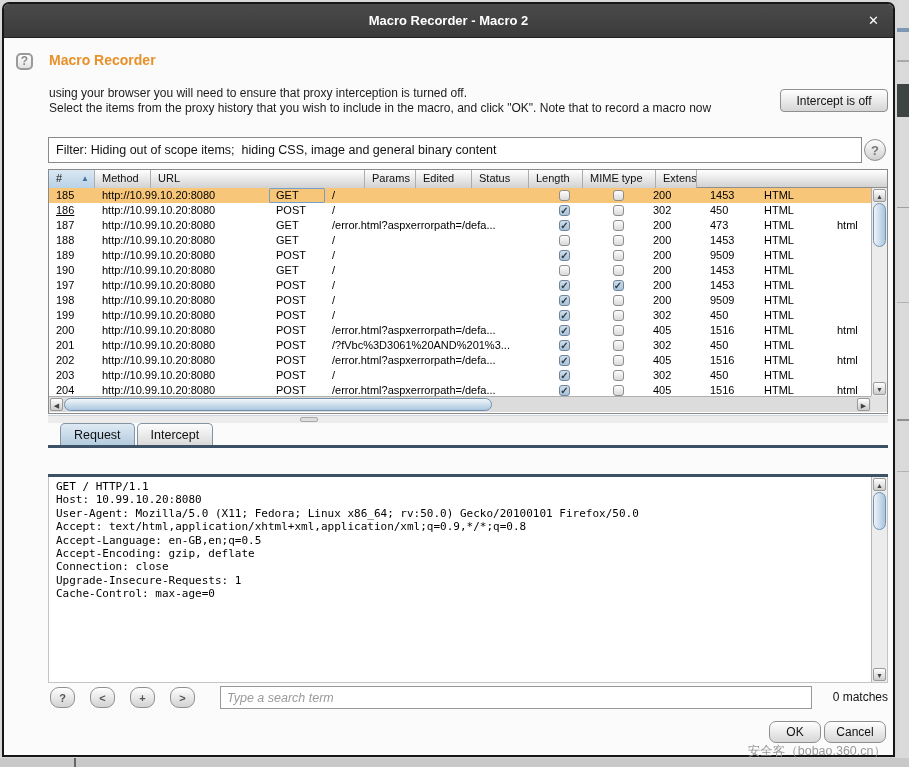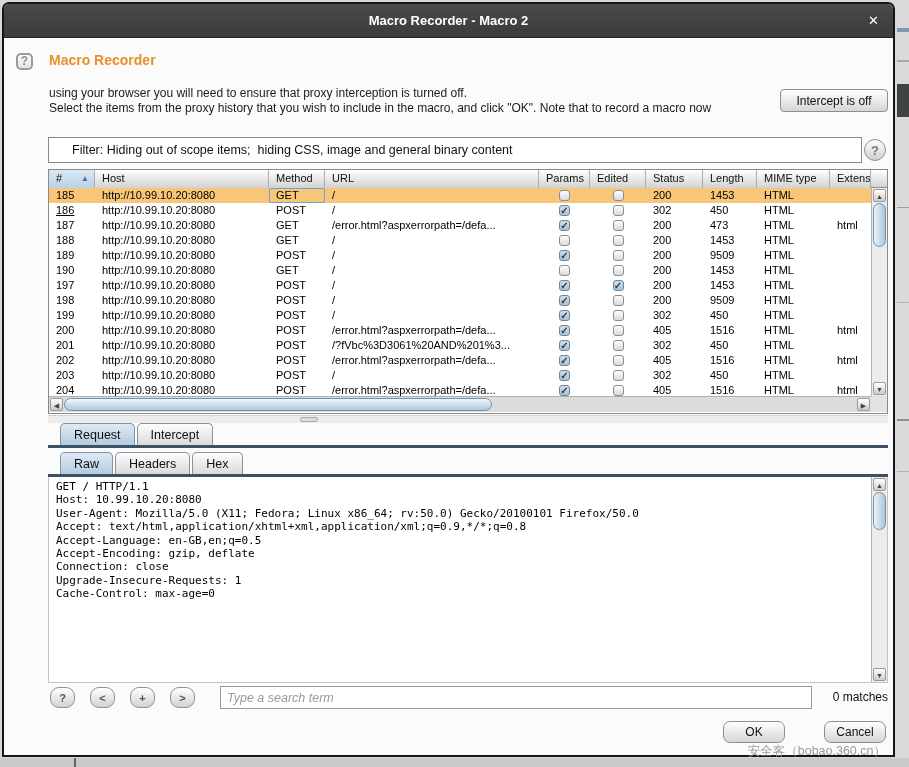--- a/index.html
+++ b/index.html
@@ -35,21 +35,21 @@
   .hdr-title{position:absolute;left:45px;top:48px;font-size:14px;font-weight:bold;
     color:var(--accent,#e8912a);}
   .desc{position:absolute;left:45px;top:82px;font-size:12px;color:#1b1b1b;line-height:15px;}
   .btn{box-sizing:border-box;background:linear-gradient(#ffffff,#d6d6d6);border:1px solid #8f8f8f;
     border-radius:4px;font-family:"Liberation Sans",sans-serif;font-size:12px;color:#111;}
   .intercept{position:absolute;left:776px;top:85px;width:108px;height:23px;}
 
   .filterbar{position:absolute;left:44px;top:133px;width:814px;height:26px;box-sizing:border-box;
     border:1px solid #8a8a8a;background:#fff;line-height:24px;font-size:12.5px;color:#111;
     padding-left:7px;}
-  .filterbar span{white-space:pre;margin-left:16px;}
+  .filterbar span{white-space:pre;}
   .round-help{position:absolute;left:860px;top:135px;width:22px;height:22px;border-radius:11px;
     background:linear-gradient(#ffffff,#cfcfcf);border:1px solid #8f8f8f;color:#777;
     font-weight:bold;font-size:13px;text-align:center;line-height:20px;}
 
   
   .table{position:absolute;left:44px;top:165px;width:840px;height:245px;box-sizing:border-box;
     border:1px solid #8a8a8a;background:#fff;overflow:hidden;}
   .thead{display:flex;width:838px;height:18px;border-bottom:1px solid #8e8e8e;box-sizing:border-box;
     background:linear-gradient(#ffffff,#d2d2d2);}
   .hc{position:relative;height:18px;line-height:17px;font-size:11px;color:#111;padding-left:7px;
@@ -108,21 +108,21 @@
 
   .search-btn{position:absolute;top:683px;width:25px;height:21px;border-radius:9px;
     background:linear-gradient(#ffffff,#d2d2d2);border:1px solid #909090;color:#555;
     font-size:11px;font-weight:bold;text-align:center;line-height:19px;box-sizing:border-box;}
   .search-input{position:absolute;left:216px;top:682px;width:592px;height:23px;box-sizing:border-box;
     border:1px solid #999;padding-left:6px;font-family:"Liberation Sans",sans-serif;font-size:12.5px;}
   .search-input::placeholder{color:#9a9a9a;font-style:italic;}
   .matches{position:absolute;left:812px;top:682px;width:72px;text-align:right;line-height:23px;
     font-size:12px;color:#111;}
 
-  .ok-btn{position:absolute;left:719px;top:717px;width:62px;height:22px;border-radius:7px;}
+  .ok-btn{position:absolute;left:765px;top:717px;width:52px;height:22px;border-radius:7px;}
   .cancel-btn{position:absolute;left:820px;top:717px;width:62px;height:22px;border-radius:7px;}
   .watermark{position:absolute;left:600px;top:739px;width:282px;text-align:right;font-size:12.5px;
     color:#9a9a9a;}
 </style>
 </head>
 <body>
 
 <div class="canvas">
 
   <div class="bg-right">
@@ -153,21 +153,20 @@
     <button class="btn intercept">Intercept is off</button>
 
     <div class="filterbar">
       <span>Filter: Hiding out of scope items;  hiding CSS, image and general binary content</span>
     </div>
     <button class="round-help">?</button>
 
     <div class="table">
       <div class="thead" id="thead">
           <div class="hc sorted" style="width: 46px;">#<span class="sortarrow">▲</span></div>
-          <div class="hc" style="width: 174px;">Host</div>
           <div class="hc" style="width: 56px;">Method</div>
           <div class="hc" style="width: 214px;">URL</div>
           <div class="hc" style="width: 51px;">Params</div>
           <div class="hc" style="width: 56px;">Edited</div>
           <div class="hc" style="width: 57px;">Status</div>
           <div class="hc" style="width: 54px;">Length</div>
           <div class="hc" style="width: 73px;">MIME type</div>
           <div class="hc" style="width: 41px;">Extension</div>
         </div>
       <div class="tbody" id="tbody">
@@ -411,25 +410,20 @@
 
     <div class="splitter">
       <div class="grip"></div>
     </div>
 
     <div class="tabrow tabs1" id="tabs-message">
         <div class="tab sel">Request</div>
         <div class="tab">Intercept</div>
       </div>
     <div class="navline nl1"></div>
-    <div class="tabrow tabs2" id="tabs-view">
-        <div class="tab sel">Raw</div>
-        <div class="tab">Headers</div>
-        <div class="tab">Hex</div>
-      </div>
     <div class="navline nl2"></div>
 
     <div class="reqpanel">
       <pre id="req">GET / HTTP/1.1
 Host: 10.99.10.20:8080
 User-Agent: Mozilla/5.0 (X11; Fedora; Linux x86_64; rv:50.0) Gecko/20100101 Firefox/50.0
 Accept: text/html,application/xhtml+xml,application/xml;q=0.9,*/*;q=0.8
 Accept-Language: en-GB,en;q=0.5
 Accept-Encoding: gzip, deflate
 Connection: close

